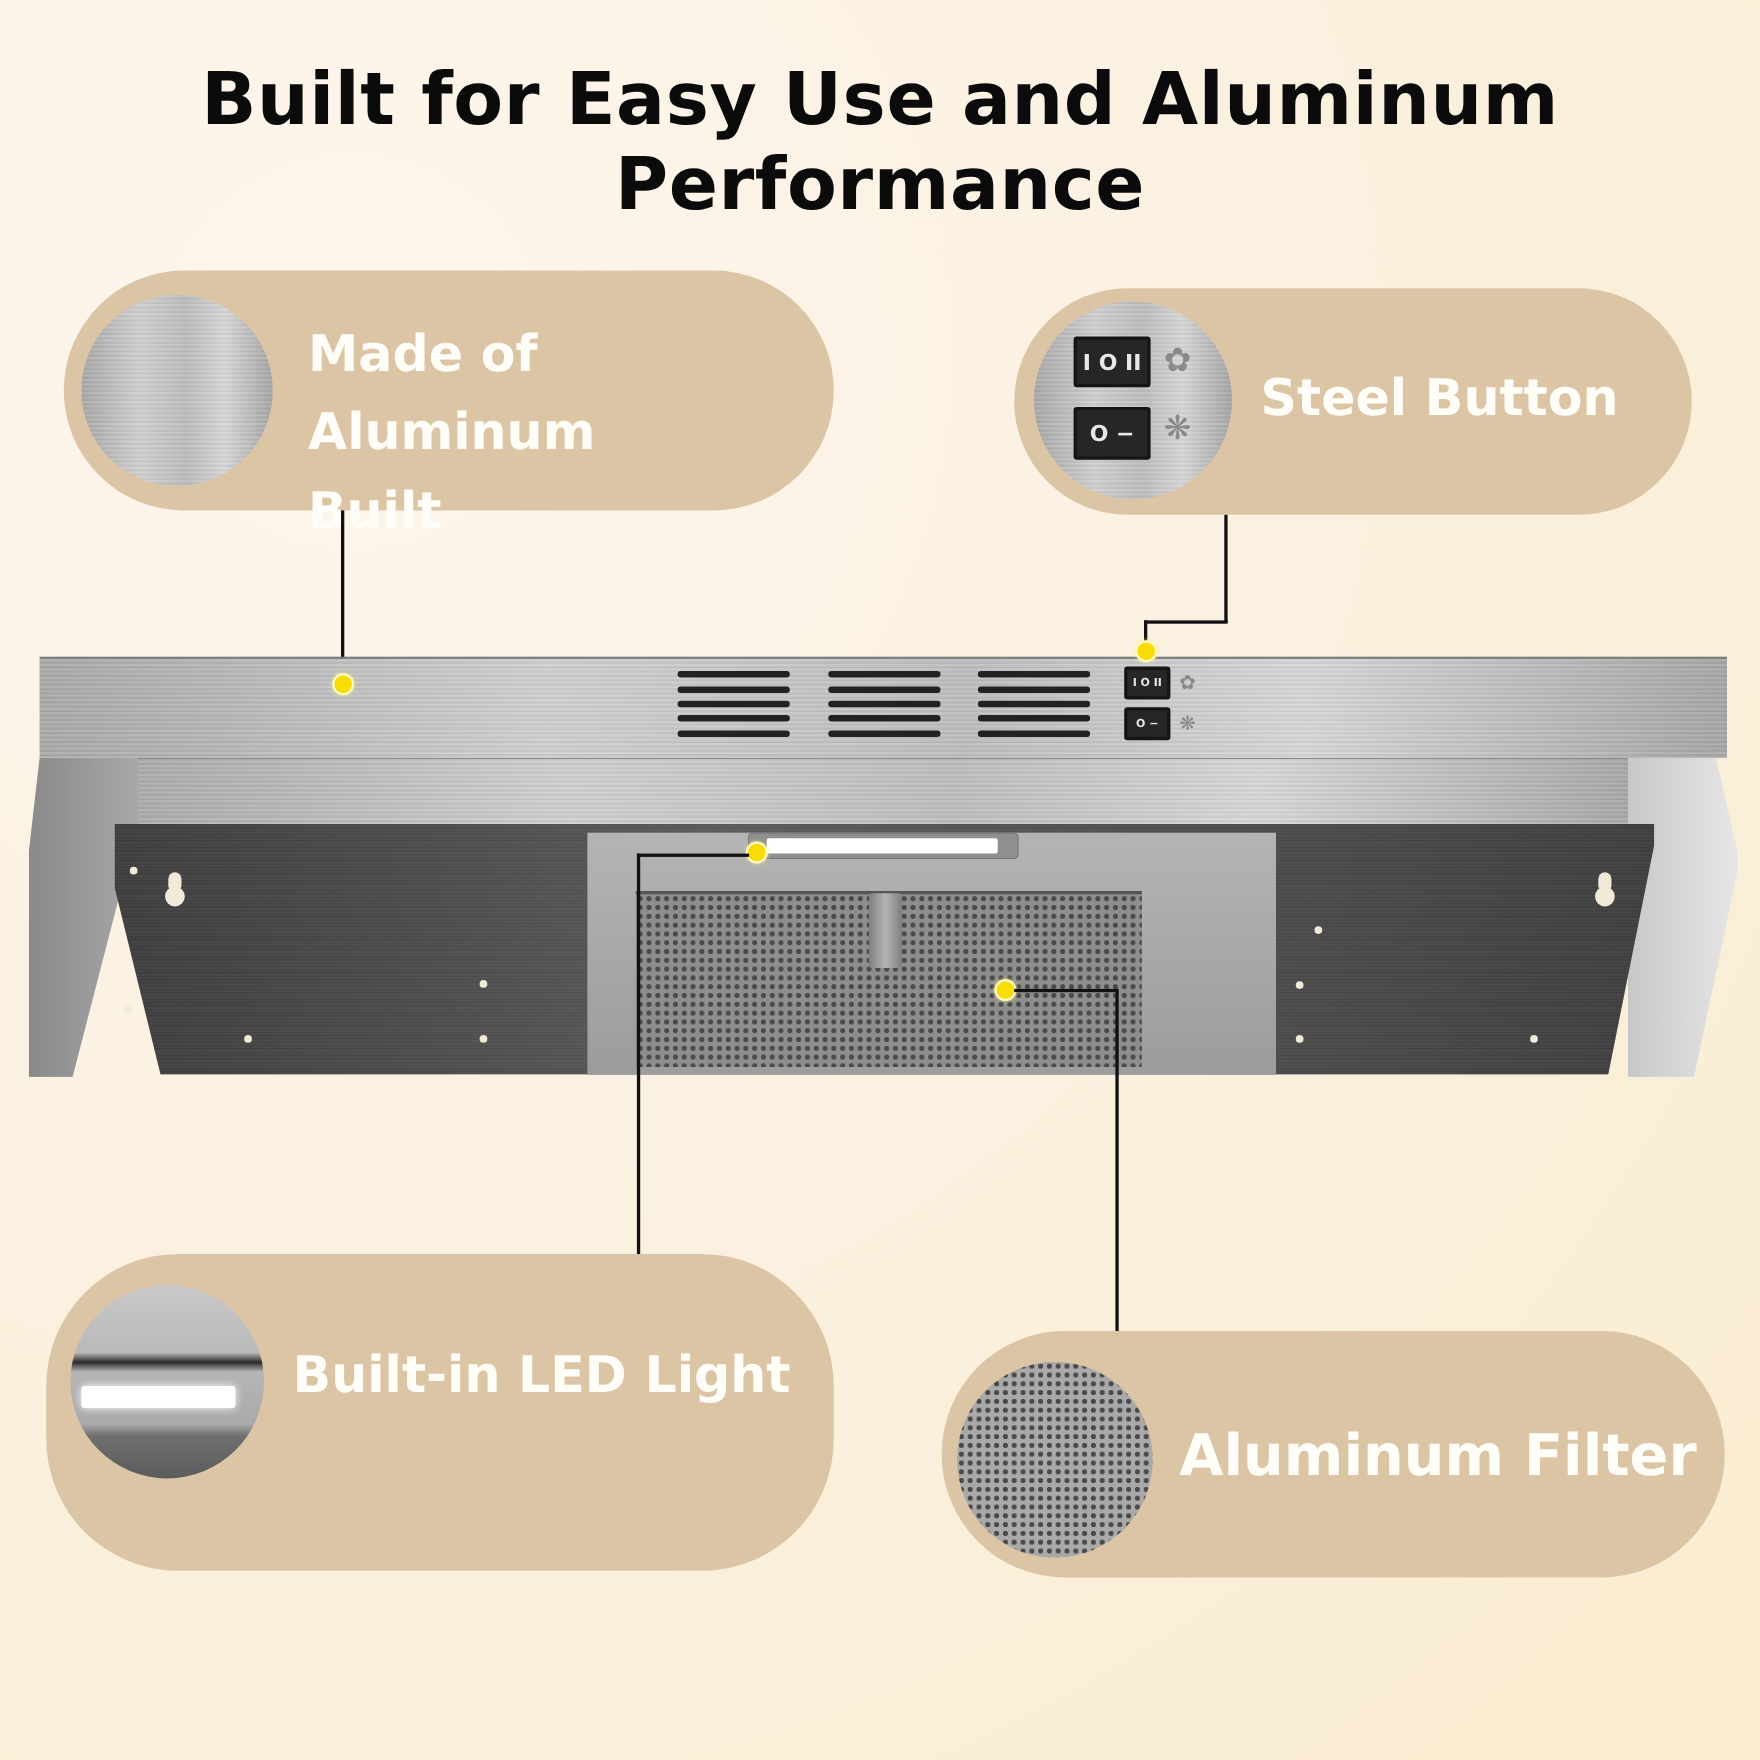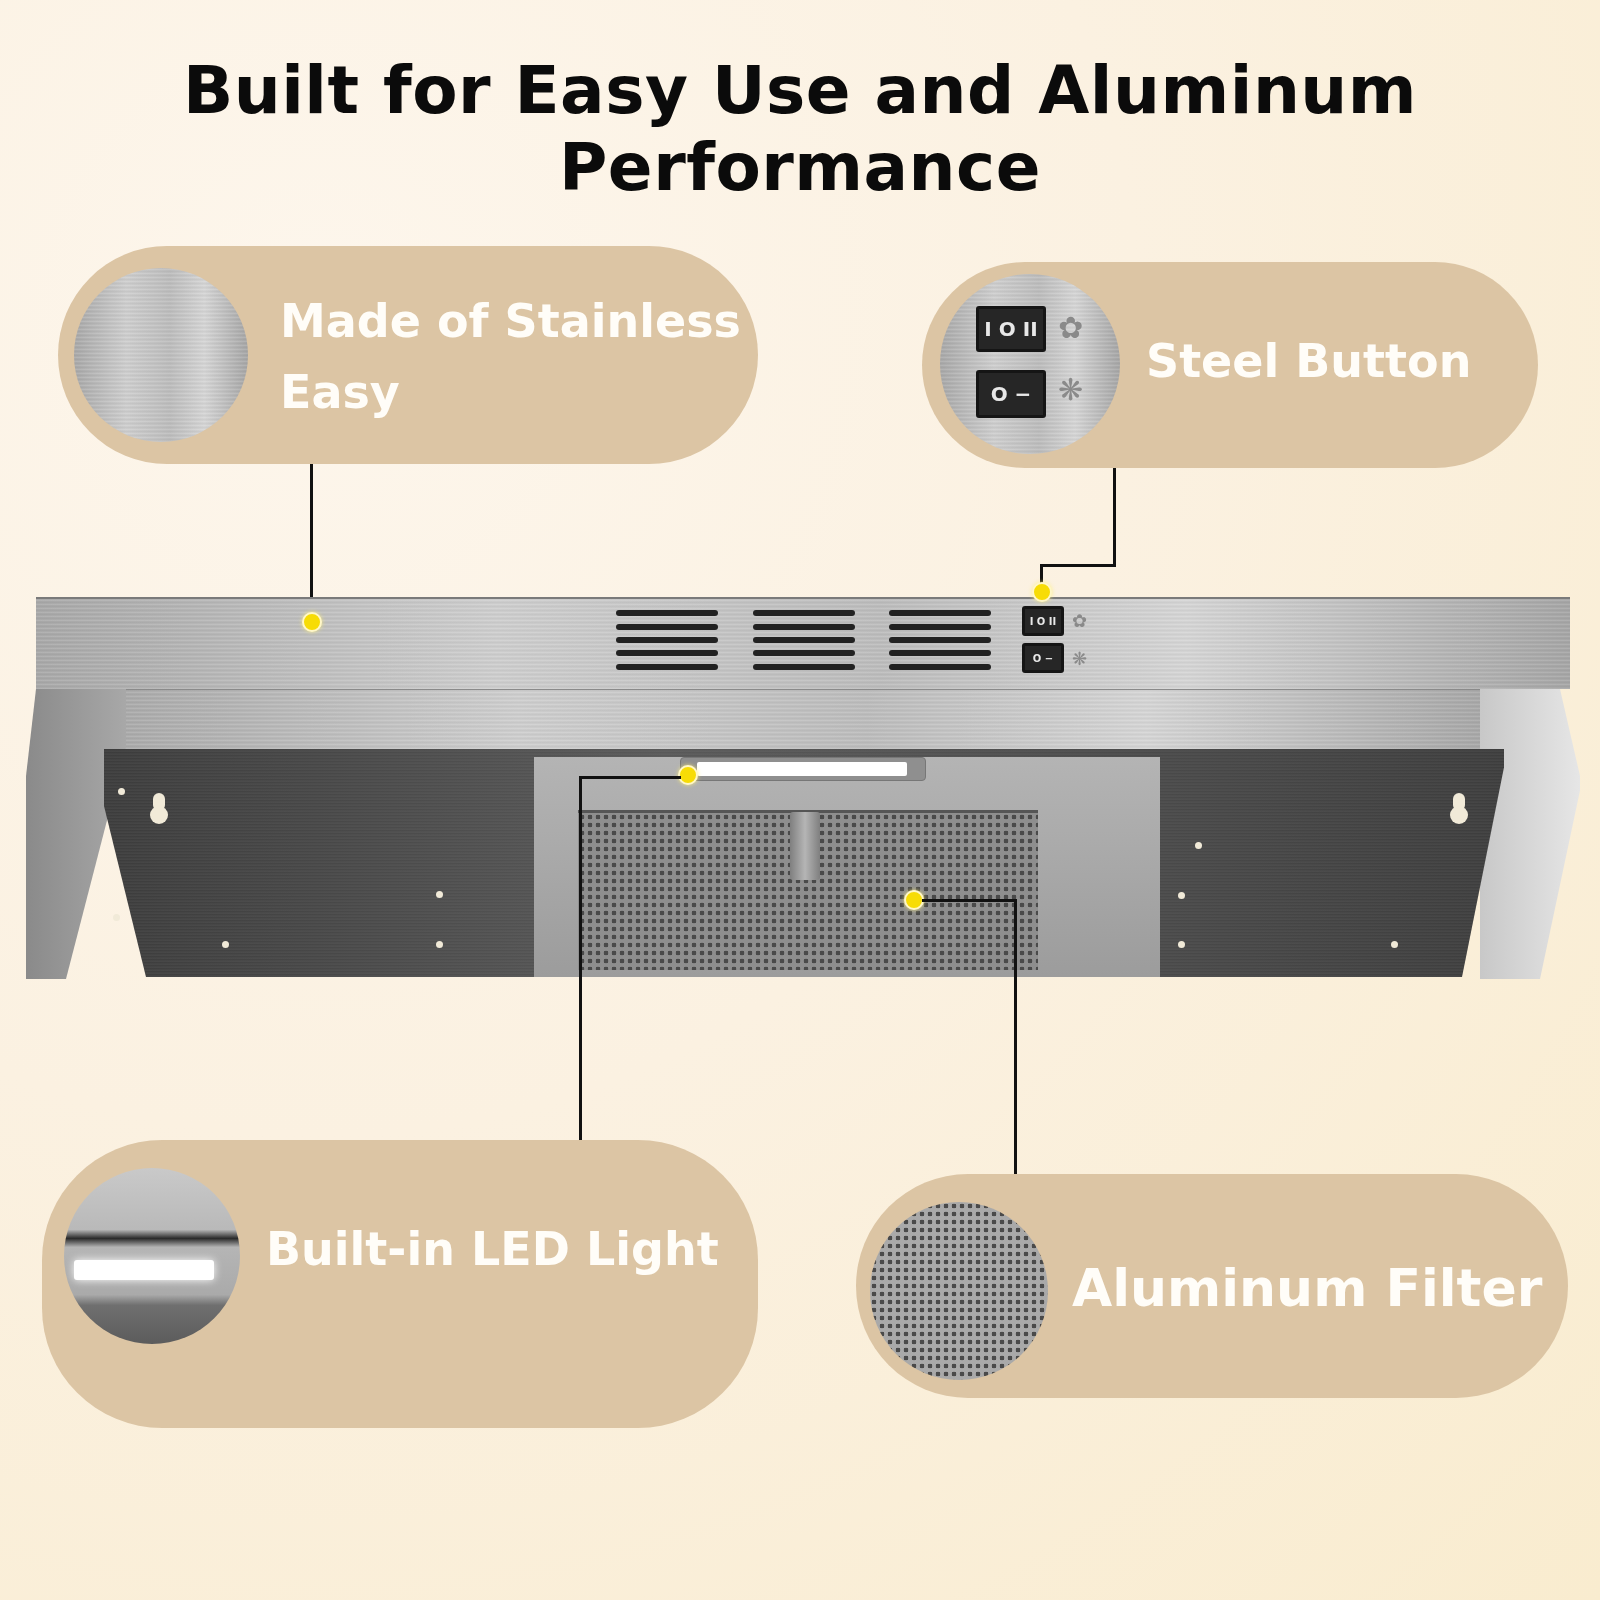--- a/index.html
+++ b/index.html
@@ -57,22 +57,22 @@
   }
 </style>
 </head>
 <body>
 
 <div class="title">Built for Easy Use and Aluminum Performance</div>
 
 <div class="pill" style="left:58px; top:246px; width:700px; height:218px;">
   <div class="thumb steel" style="left:16px; top:22px; width:174px; height:174px;"></div>
   <div class="label" style="left:222px; top:40px;">
-    <div>Made of Stainless</div>
-    <div>Easy</div>
+    <div>Made of Aluminum</div>
+    <div>Built</div>
   </div>
 </div>
 
 <div class="pill" style="left:922px; top:262px; width:616px; height:206px;">
   <div class="thumb steel" style="left:18px; top:12px; width:180px; height:180px;">
     <div class="rocker" style="left:36px; top:32px; width:70px; height:46px; font-size:20px;">
         <span>I O II</span>
       </div>
     <div class="rocker" style="left:36px; top:96px; width:70px; height:48px; font-size:20px;">
         <span>O −</span>
@@ -173,16 +173,16 @@
 <div class="line" style="left:922px; top:899px; width:94px; height:3px;"></div>
 <div class="line" style="left:1014px; top:899px; width:3px; height:312px;"></div>
 
 <div class="pill" style="left:42px; top:1140px; width:716px; height:288px;">
   <div class="thumb" style="left:22px; top:28px; width:176px; height:176px; background:linear-gradient(180deg,#c9c9c9 0%,#b9b9b9 35%,#2a2a2a 40%,#b5b5b5 45%,#aaaaaa 72%,#6f6f6f 78%,#5c5c5c 100%);">
     <div style="position:absolute; left:10px; top:92px; width:140px; height:20px; background:#fff; border-radius:3px; box-shadow:0 0 8px #fff;"></div>
   </div>
   <div class="label" style="left:224px; top:74px;">Built-in LED Light</div>
 </div>
 
-<div class="pill" style="left:856px; top:1174px; width:712px; height:224px;text-align:center;">
+<div class="pill" style="left:856px; top:1210px; width:712px; height:224px;text-align:center;">
   <div class="thumb mesh" style="left:14px; top:28px; width:178px; height:178px; background-color:#a9a9a9;"></div>
   <div class="label" style="left:216px; top:74px; font-size:52px;">Aluminum Filter</div>
 </div>
 
 </body></html>

